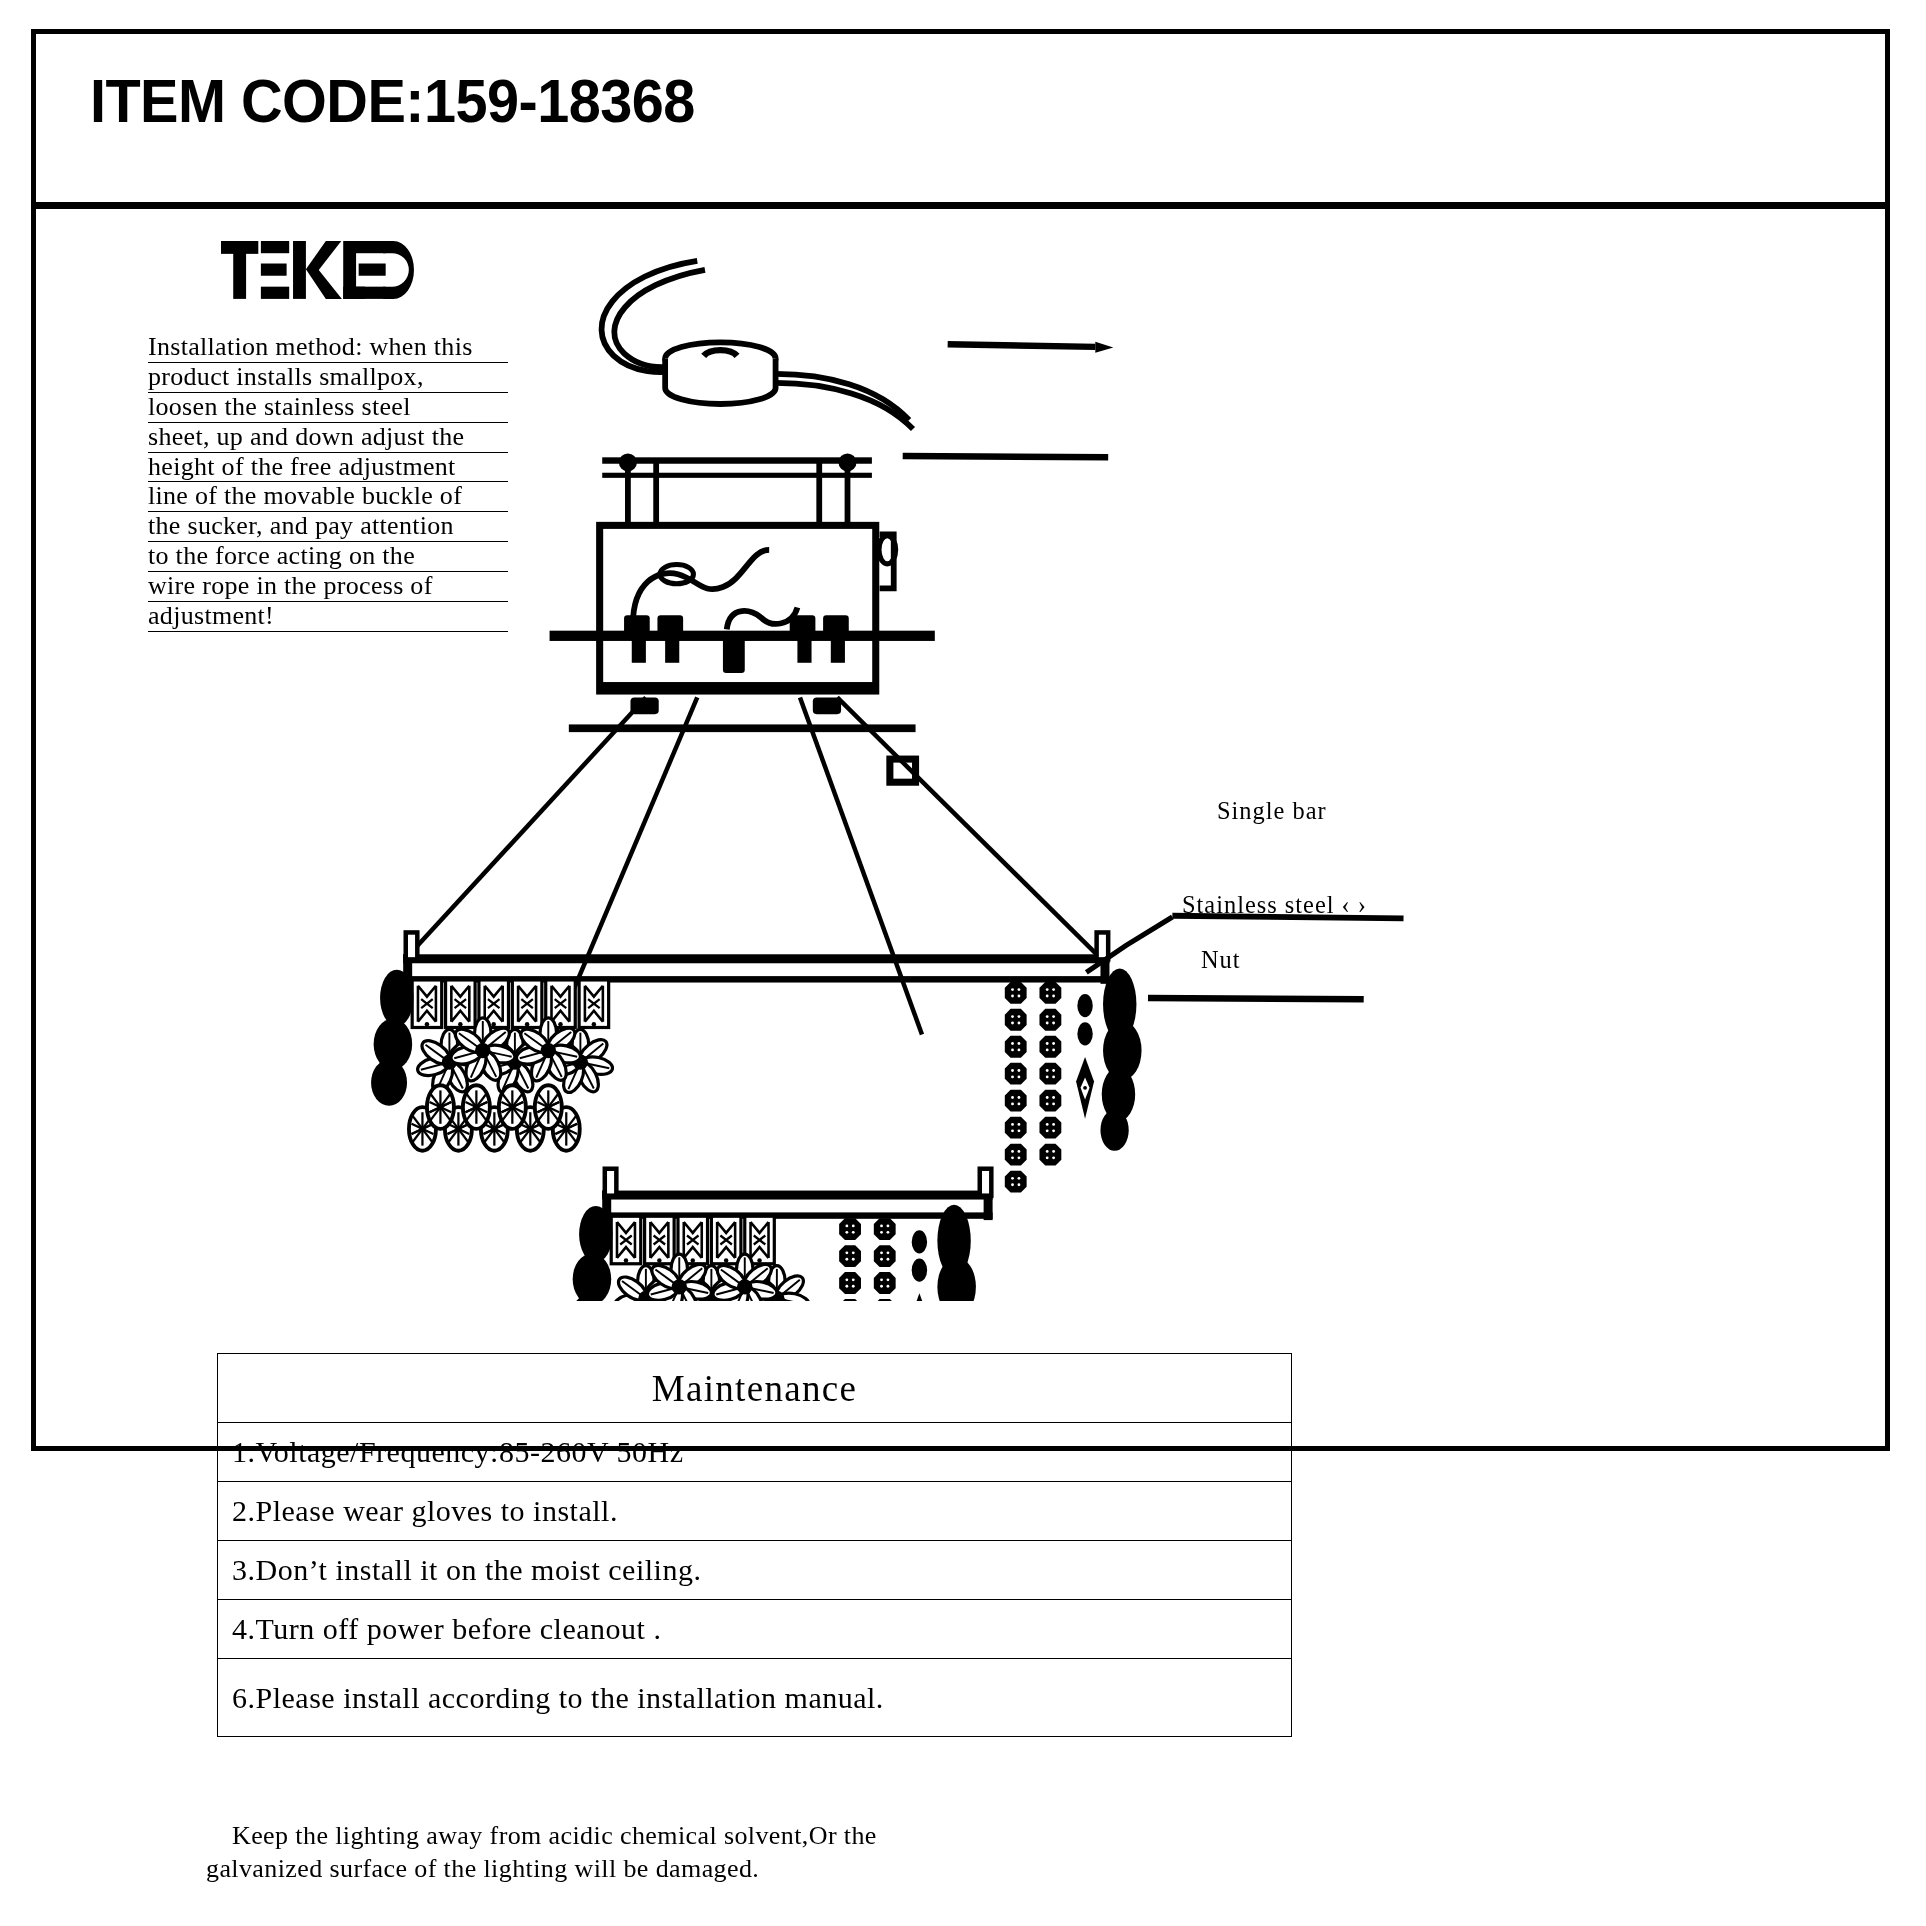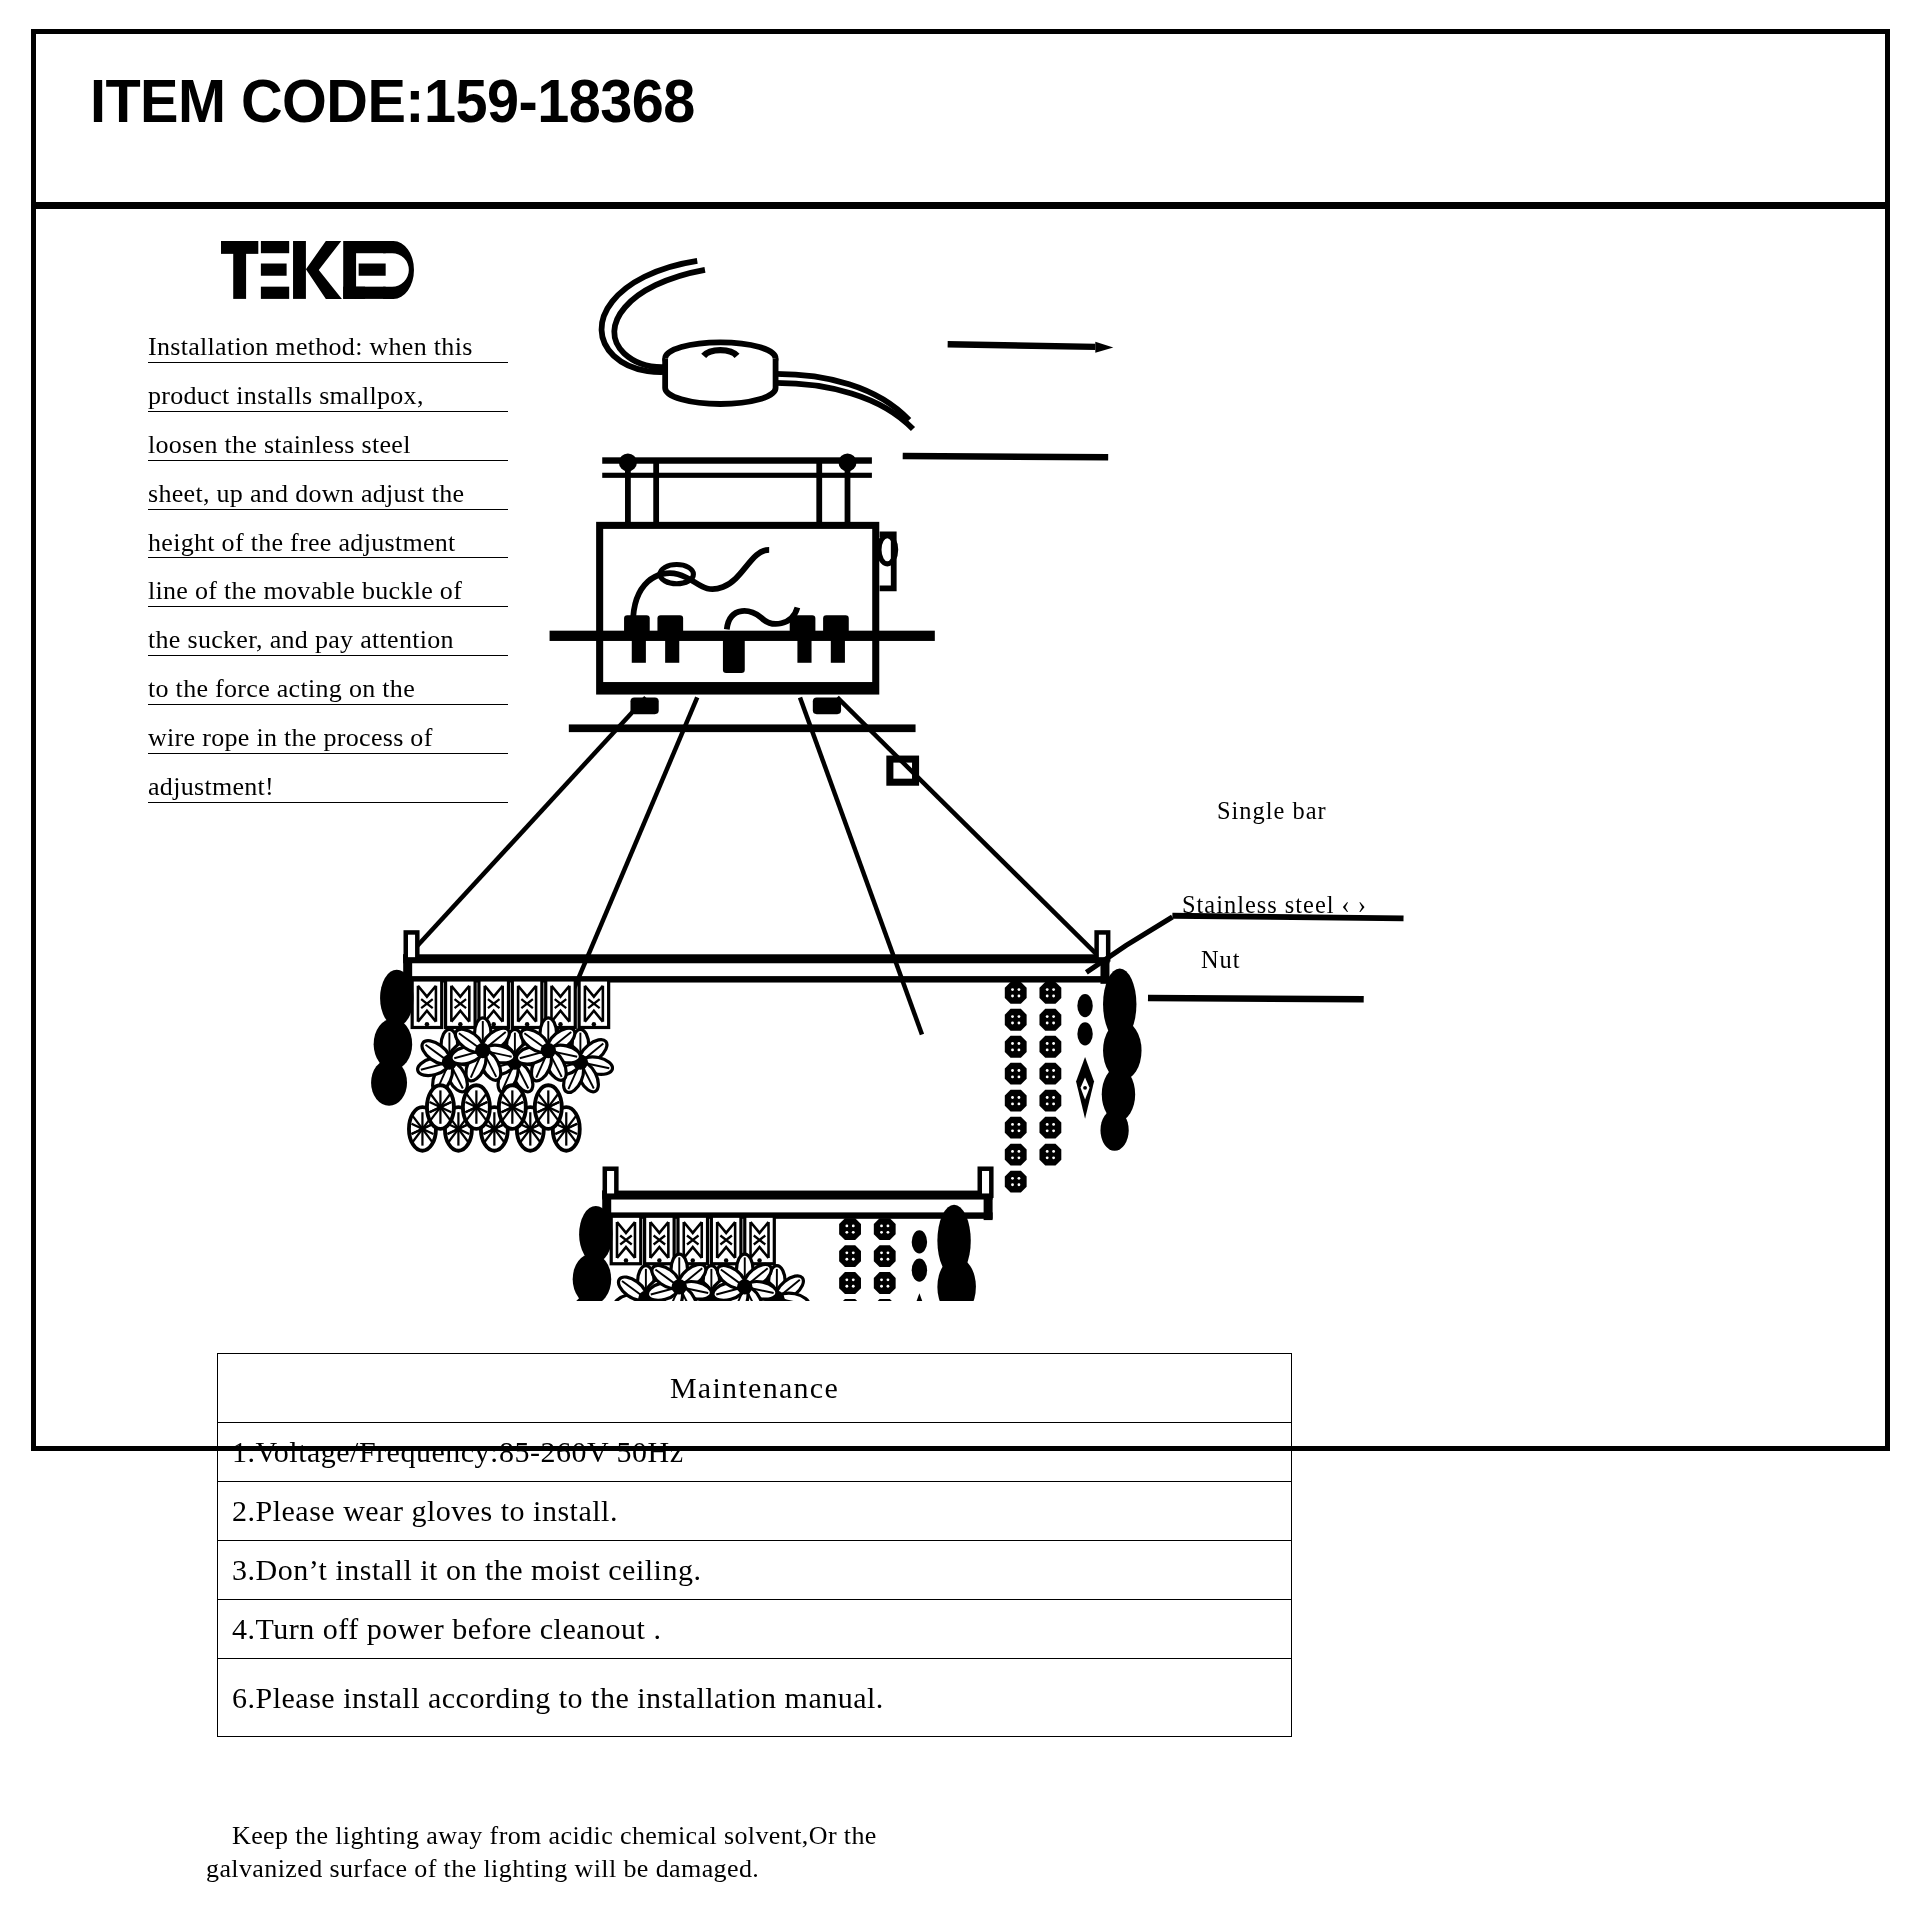--- a/index.html
+++ b/index.html
@@ -79,21 +79,21 @@
     width: 360px;
     font-family: "Liberation Serif", "DejaVu Serif", serif;
     font-size: 26px;
     line-height: 1.0;
   }
   #install-text .ln {
     display: block;
     white-space: nowrap;
     border-bottom: 1.9px solid #000;
     padding-bottom: 1.9px;
-    margin-bottom: 20px;
+    margin-bottom: 1px;
     letter-spacing: 0.3px;
   }
 
   
   #diagram {
     position: absolute;
     left: 276px;
     top: 39px;
     width: 1297px;
     height: 1053px;
@@ -125,21 +125,21 @@
     border-bottom: 1.9px solid #000;
     box-sizing: border-box;
     display: flex;
     align-items: center;
   }
   #maint-table .trow:last-child { border-bottom: none; }
   #maint-title {
     height: 69px;
     justify-content: center;
     font-family: "Liberation Serif", "DejaVu Serif", serif;
-    font-size: 30px;
+    font-size: 37px;
     letter-spacing: 1.3px;
   }
   #maint-table .titem {
     height: 59px;
     padding-left: 14px;
     font-family: "Liberation Serif", "DejaVu Serif", serif;
     font-size: 30px;
     letter-spacing: 0.5px;
     white-space: nowrap;
   }

